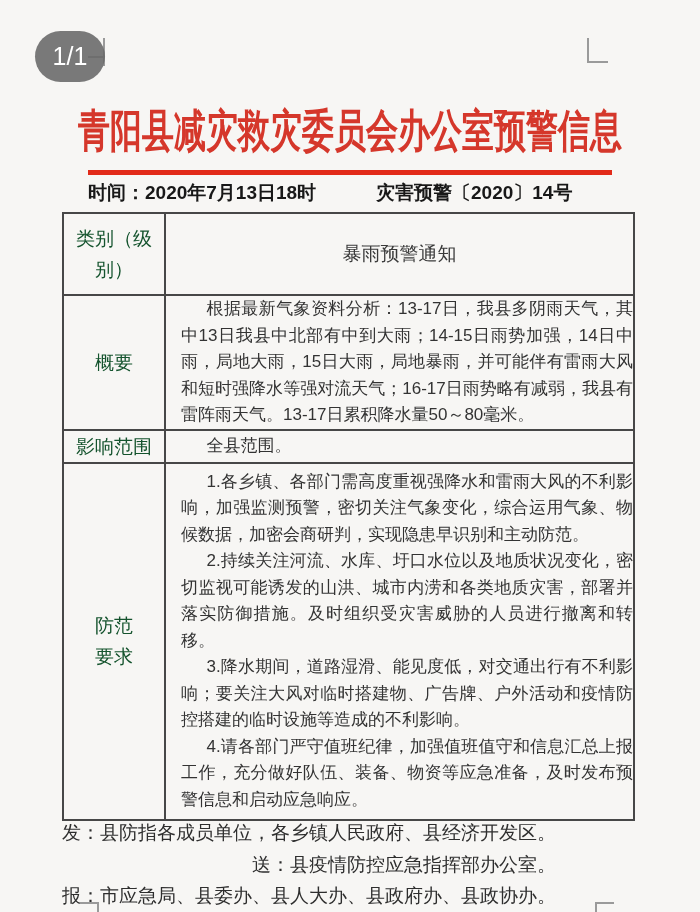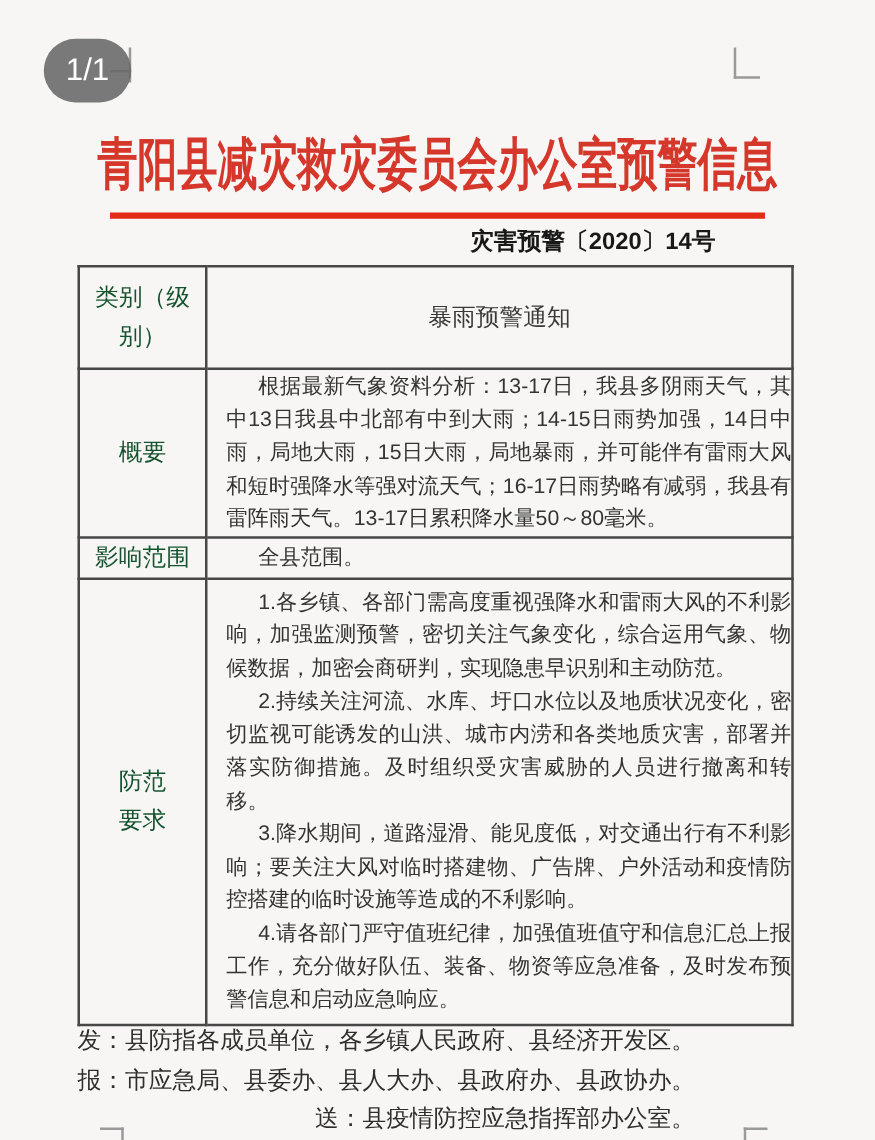--- a/index.html
+++ b/index.html
@@ -86,20 +86,21 @@
   <div class="mark mark-tr"></div>
   <div class="mark mark-bl"></div>
   <div class="mark mark-br"></div>
 
   <div class="badge">1/1</div>
 
   <div class="doc-title">青阳县减灾救灾委员会办公室预警信息</div>
 
   <div class="red-rule"></div>
 
+  <span class="meta-time">时间：2020年7月13日18时</span>
   <span class="meta-no">灾害预警〔2020〕14号</span>
 
   <table class="doc-table">
     <tbody>
         <tr class="r1">
       <td class="label-cell">
         <span class="label-narrow">类别（级别）</span>
       </td>
       <td class="center-cell">暴雨预警通知</td>
     </tr>
@@ -124,17 +125,17 @@
         <p>2.持续关注河流、水库、圩口水位以及地质状况变化，密切监视可能诱发的山洪、城市内涝和各类地质灾害，部署并落实防御措施。及时组织受灾害威胁的人员进行撤离和转移。</p>
         <p>3.降水期间，道路湿滑、能见度低，对交通出行有不利影响；要关注大风对临时搭建物、广告牌、户外活动和疫情防控搭建的临时设施等造成的不利影响。</p>
         <p>4.请各部门严守值班纪律，加强值班值守和信息汇总上报工作，充分做好队伍、装备、物资等应急准备，及时发布预警信息和启动应急响应。</p>
       </td>
     </tr>
   </tbody>
     </table>
 
   <div class="footer">
     <div>发：县防指各成员单位，各乡镇人民政府、县经济开发区。</div>
+    <div>送：县疫情防控应急指挥部办公室。</div>
     <div>报：市应急局、县委办、县人大办、县政府办、县政协办。</div>
-    <div>送：县疫情防控应急指挥部办公室。</div>
   </div>
 
 </div>
 
 </body></html>

